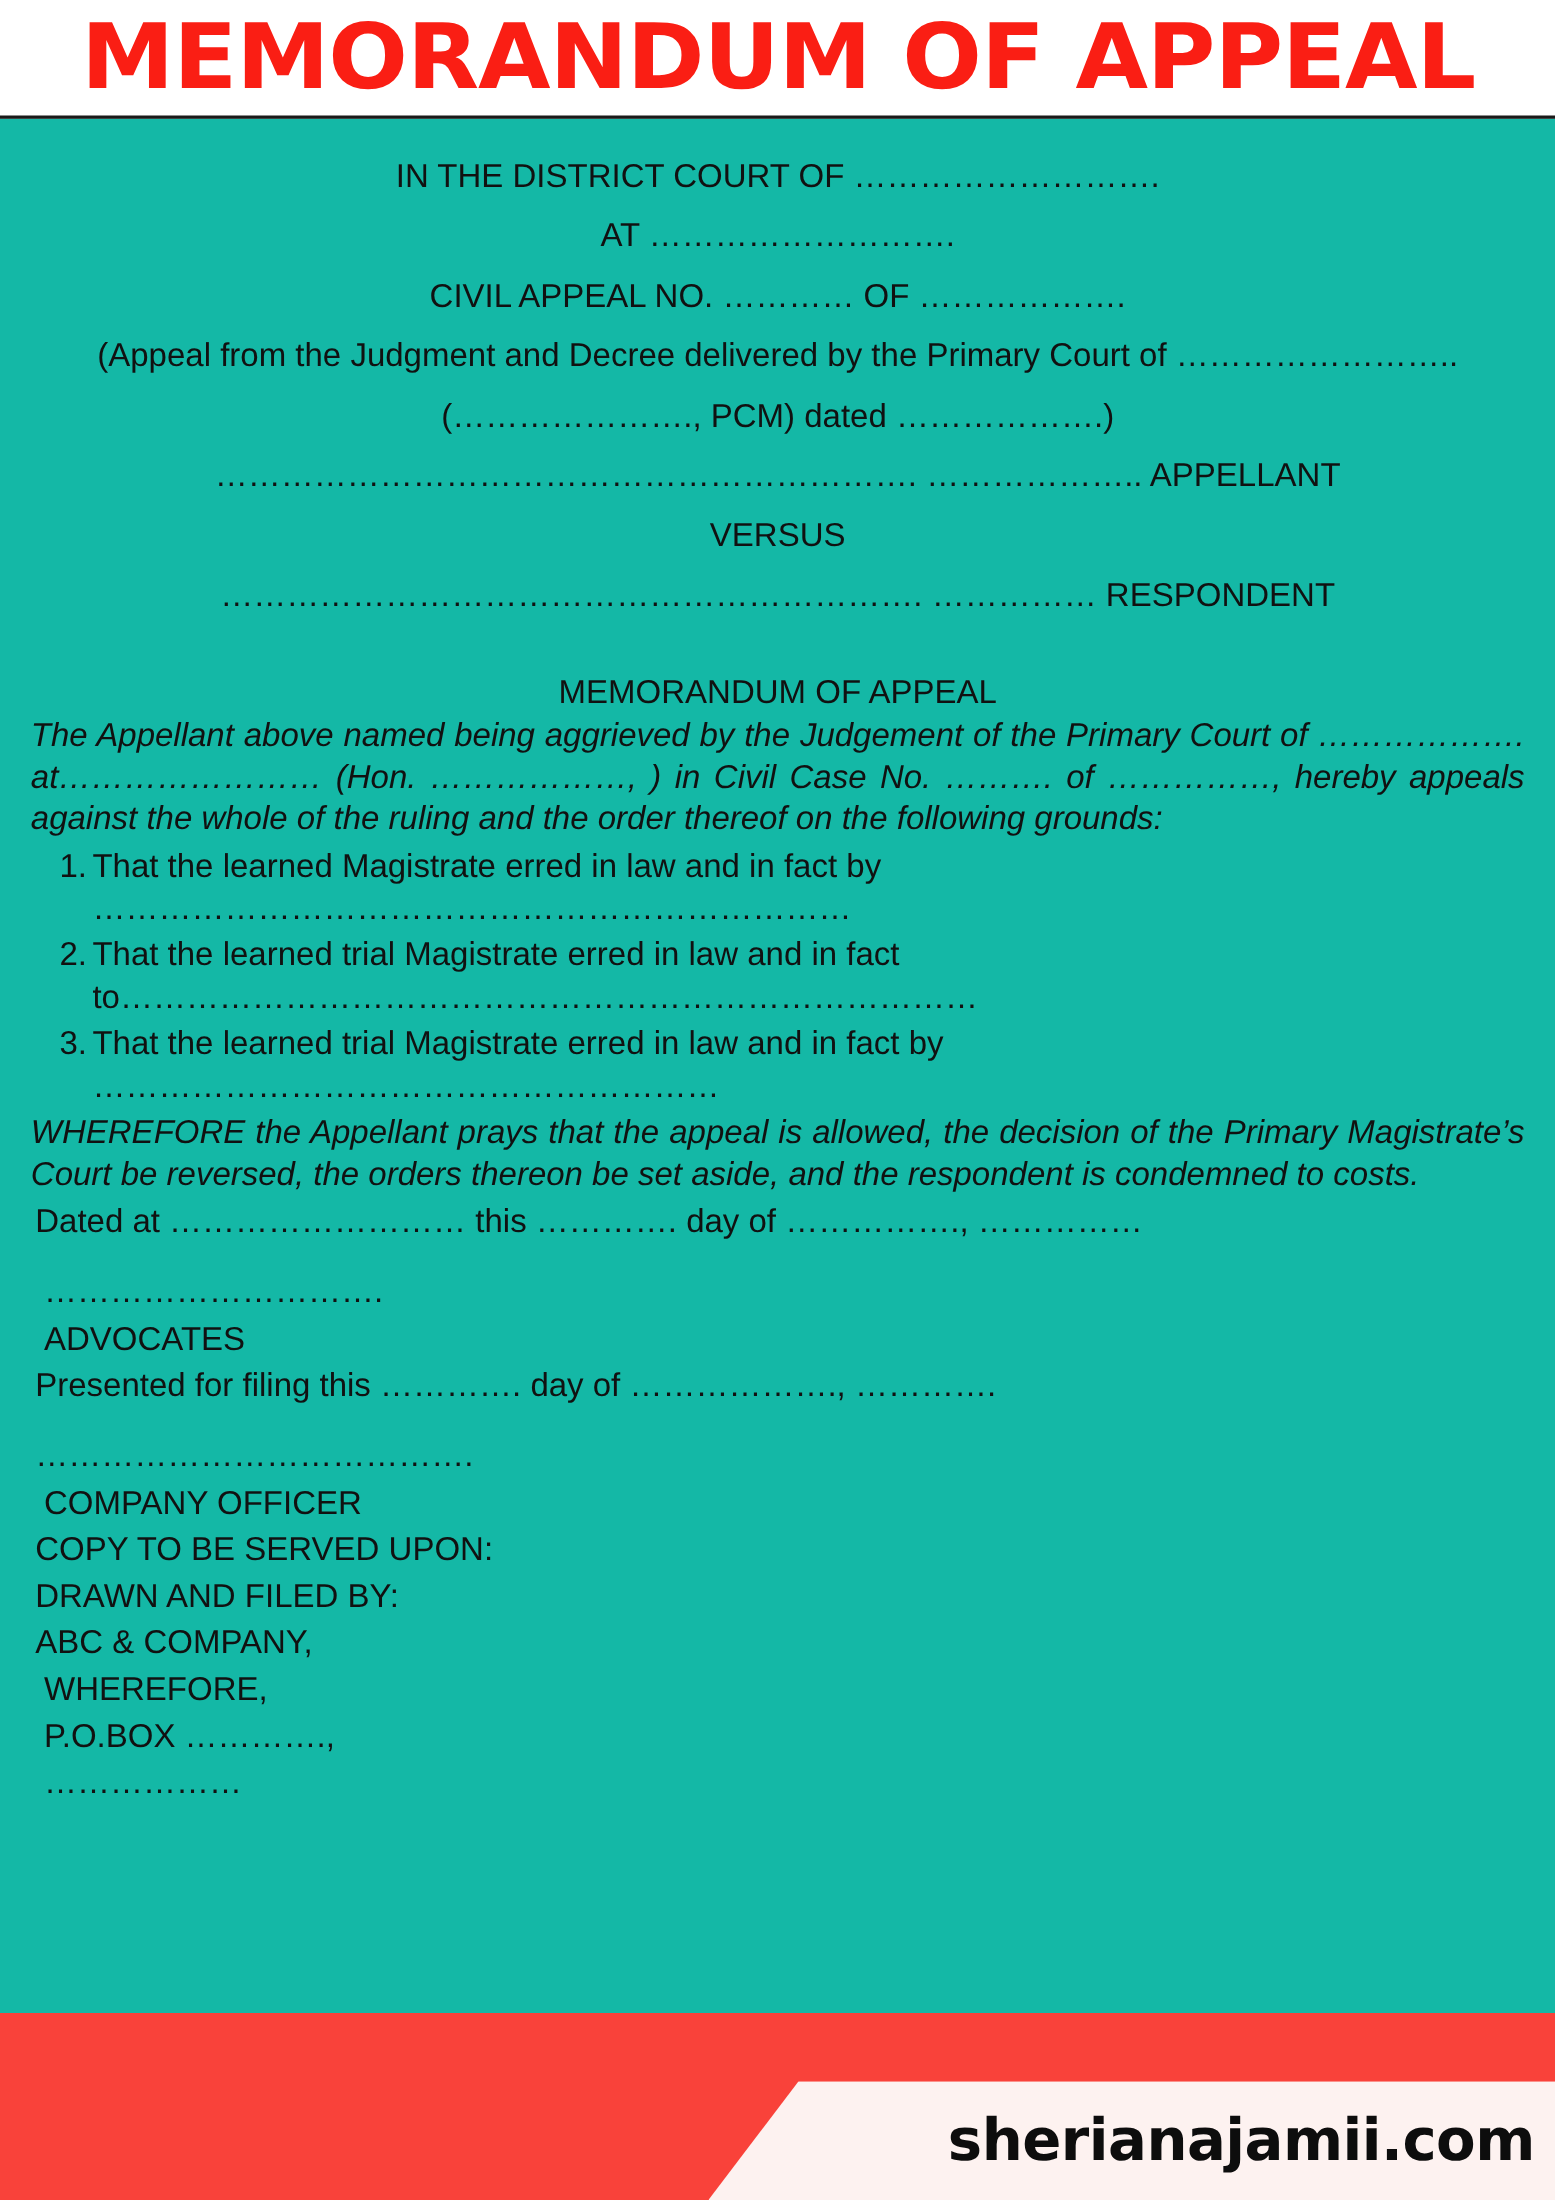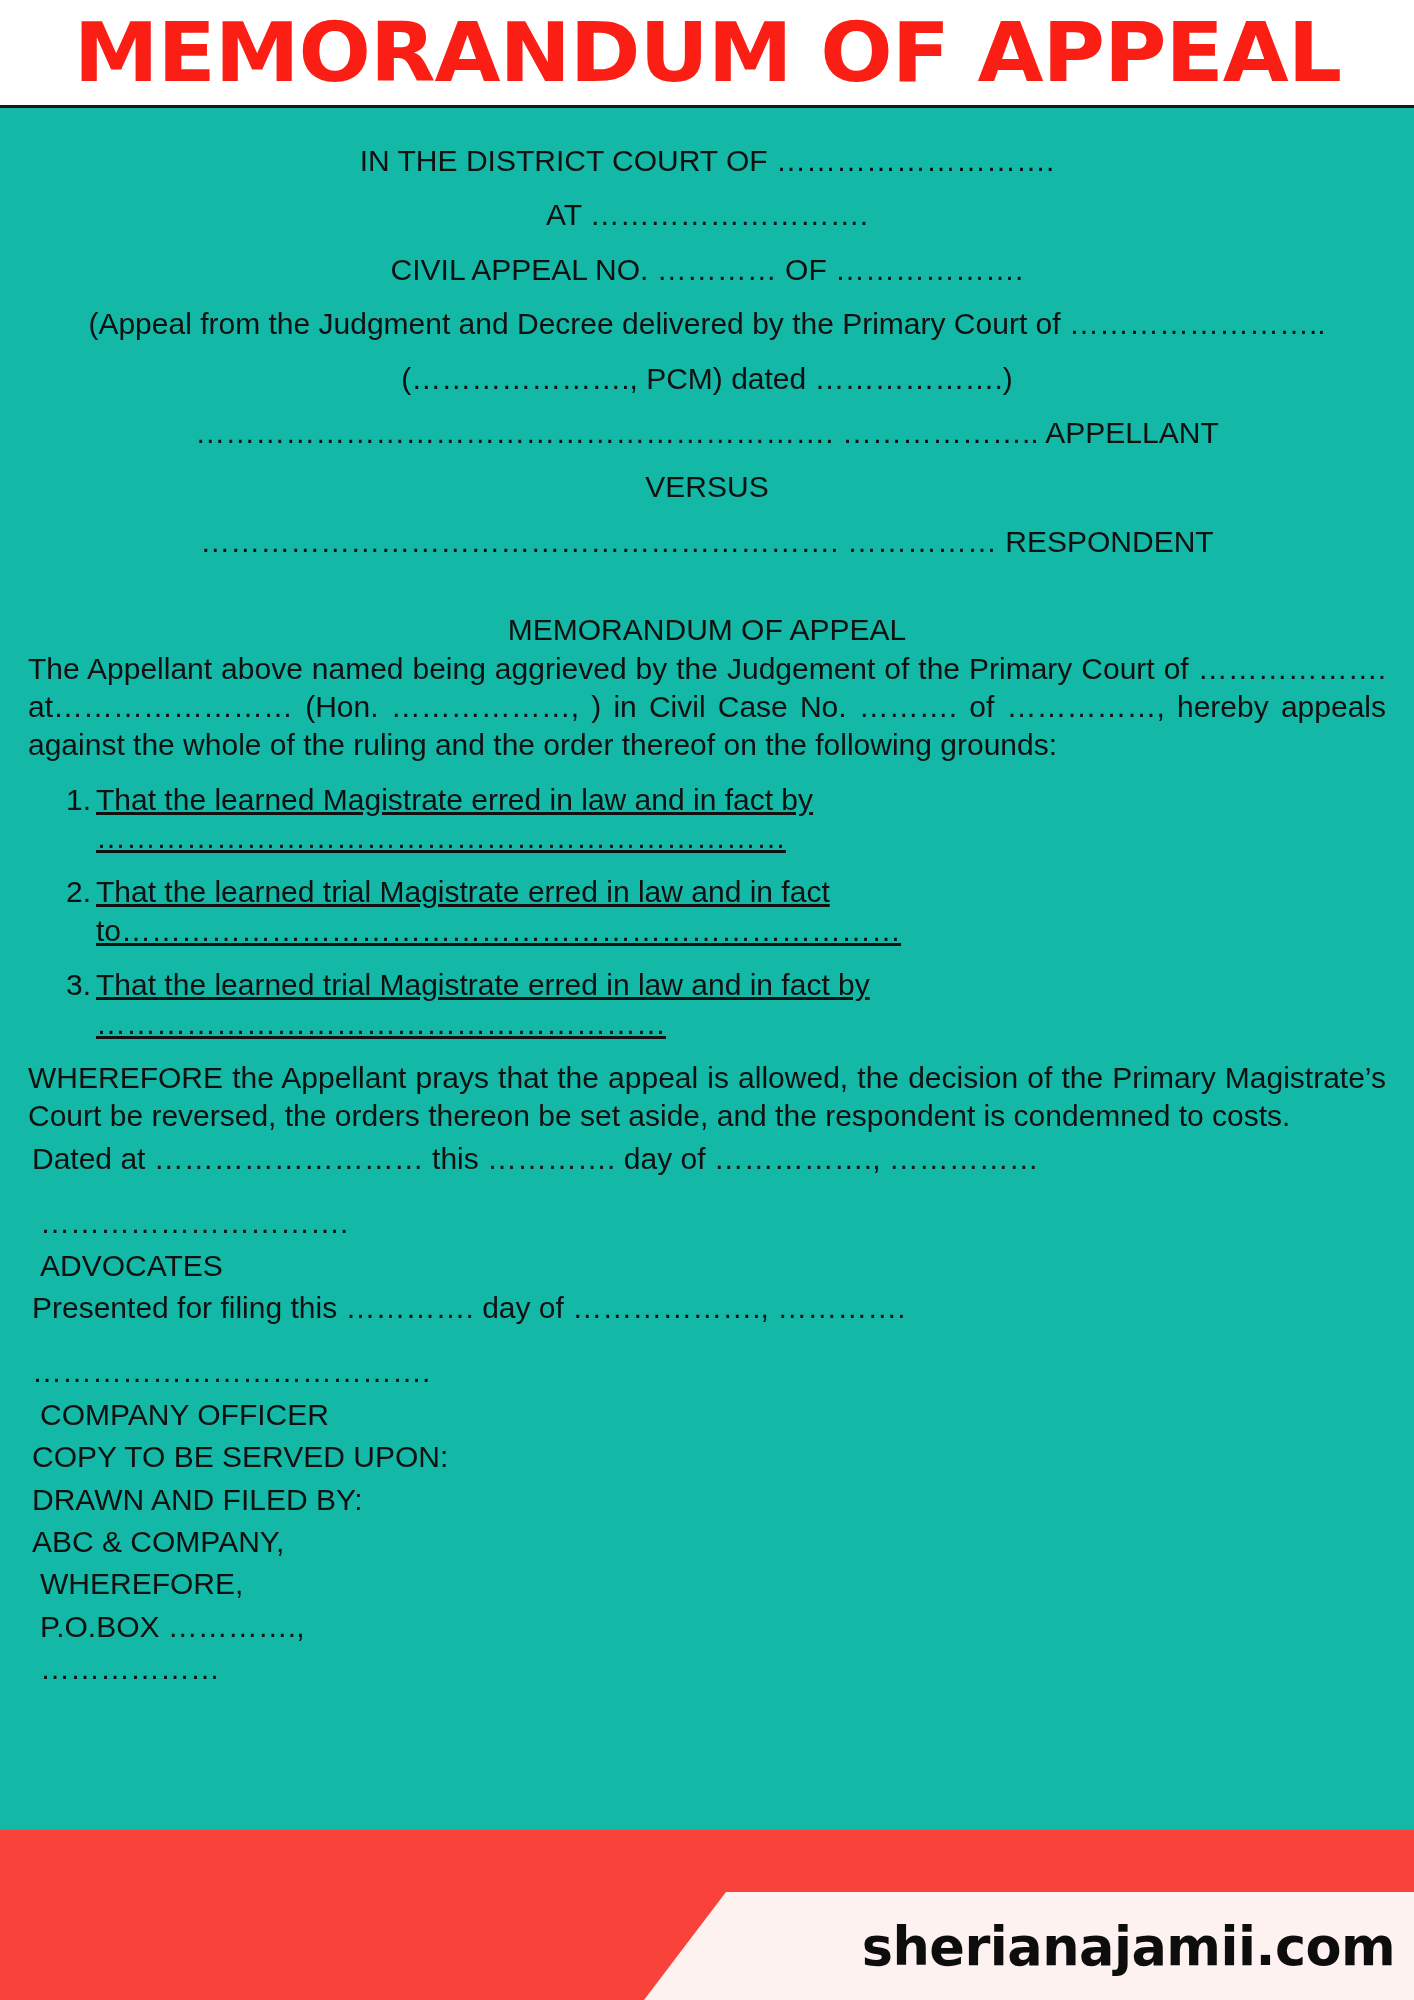--- a/index.html
+++ b/index.html
@@ -61,38 +61,38 @@
 
   .spacer-sm { height: 18px; }
   .spacer-md { height: 34px; }
 
   .section-heading { text-align: center; margin: 0; }
 
   .body-par {
     text-align: justify;
     text-justify: inter-word;
     margin: 0;
+    font-style: italic;
   }
   .body-par:last-child { text-align: left; }
 
   
   ol.grounds {
     list-style: none;
     counter-reset: ground;
     margin: 0;
     padding: 0;
   }
   ol.grounds > li {
     counter-increment: ground;
     position: relative;
     padding-left: 52px;
     text-align: justify;
     text-justify: inter-word;
-    margin: 16px;
-    text-decoration: underline;
+    margin: 4px;
   }
   ol.grounds > li::before {
     content: counter(ground) ".";
     position: absolute;
     left: 22px;
     top: 0;
   }
   ol.grounds > li .ground-fill {
     display: block;
     text-align: left;

